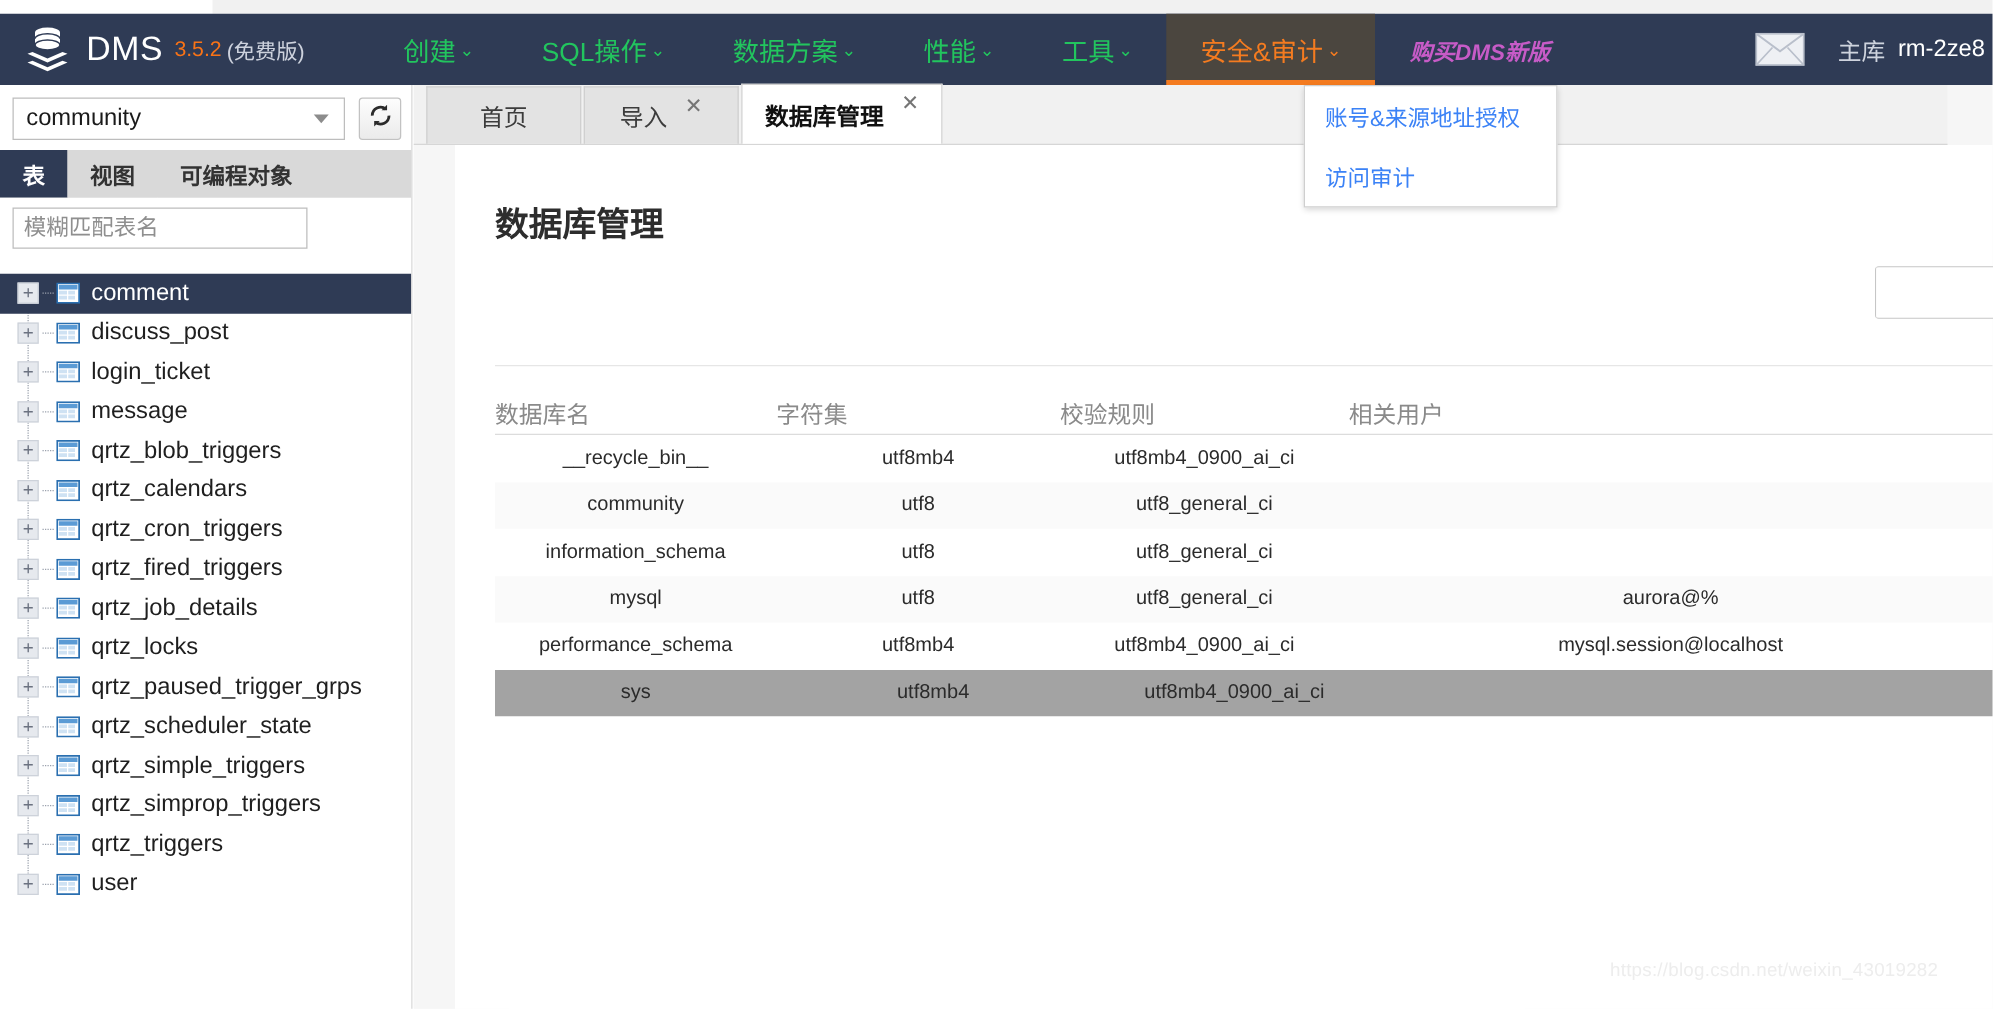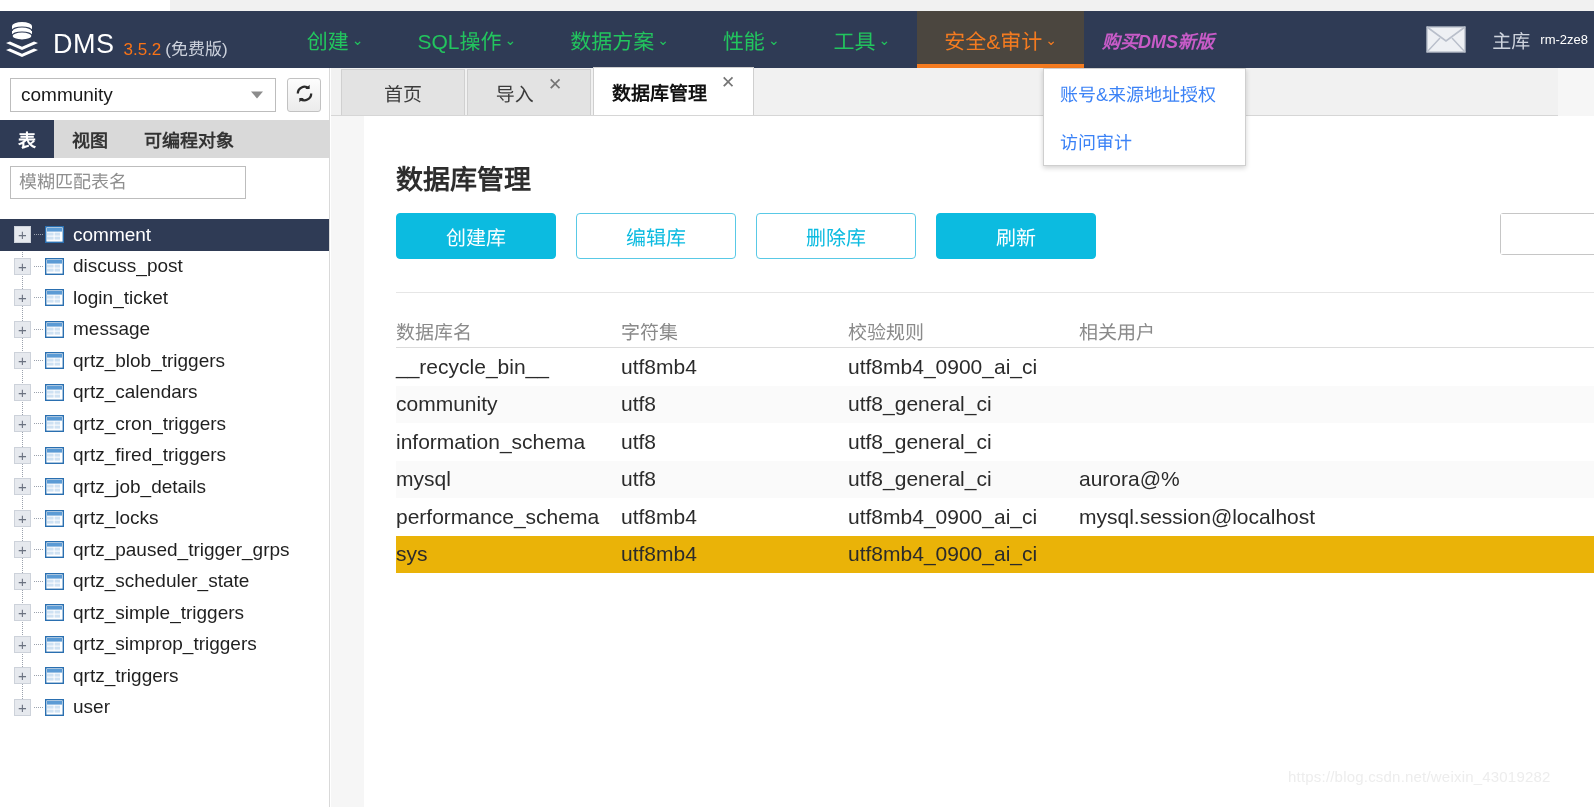--- a/index.html
+++ b/index.html
@@ -15,21 +15,21 @@
   
   #top-strip { position: absolute; left:0; top:0; width:1594px; height:11px; background:#ffffff; }
   #top-strip-gray { position: absolute; left:170px; top:0; width:1424px; height:11px; background:#f1f1f1; }
 
   
   #header {
     position: absolute; left:0; top:11px; width:1594px; height:57px;
     background:#2f3b55;
     display:flex; align-items:center;
   }
-  #logo-wrap { display:flex; align-items:flex-end; padding-left:4px; }
+  #logo-wrap { display:flex; align-items:center; padding-left:20px; }
   #logo-icon { width:36px; height:40px; flex:0 0 36px; }
   #brand-text {
     color:#ffffff; font-size:27px; letter-spacing:.5px; margin-left:13px;
     font-weight:400;
   }
   #brand-ver { color:#f97316; font-size:17px; margin-left:9px; font-weight:400; }
   #brand-edition { color:#cdd2dd; font-size:17px; margin-left:4px; }
 
   #nav { display:flex; align-items:stretch; height:57px; margin-left:52px; }
   .nav-item {
@@ -38,29 +38,29 @@
     cursor:pointer; white-space:nowrap; position:relative;
   }
   .nav-item .caret { font-size:14px; margin-left:3px; line-height:1; }
   .nav-item.active { background:#4b463f; color:#f47b20; }
   .nav-item.active::after {
     content:""; position:absolute; left:0; right:0; bottom:0; height:4px; background:#f47b20;
   }
 
   #promo {
     color:#c75bc7; font-size:18px; font-style:italic; font-weight:bold;
-    margin-left:18px; white-space:nowrap; cursor:pointer;
+    margin-left:28px; white-space:nowrap; cursor:pointer;
   }
 
   #header-right {
     margin-left:auto; display:flex; align-items:center; padding-right:0px;
   }
   #mail-icon { width:40px; height:27px; margin-right:26px; }
   #host-label { color:#cfd4de; font-size:19px; white-space:nowrap; }
-  #host-name { color:#ffffff; font-size:13px; margin-left:10px; white-space:nowrap; padding-right:6px;}
+  #host-name { color:#ffffff; font-size:19px; margin-left:10px; white-space:nowrap; padding-right:6px;}
 
   
   #sec-dropdown {
     position:absolute; left:1043px; top:68px; width:203px;
     background:#ffffff; border:1px solid #cfcfcf;
     box-shadow: 0 2px 5px rgba(0,0,0,.18);
     z-index:50;
   }
   .dd-item {
     font-size:18px; color:#3b82f6; padding:11px 16px; cursor:pointer;
@@ -172,22 +172,22 @@
   }
 
   #grid { position:absolute; left:32px; top:176px; right:0; }
   #grid-header {
     display:flex; height:56px; align-items:center;
     border-top:1px solid #e6e6e6; border-bottom:1px solid #dcdcdc;
   }
   #grid-header .cell { font-size:19px; color:#8a8a8a;margin-top:20px; }
   .grid-row { display:flex; height:37.5px; align-items:center; }
   .grid-row.alt { background:#fafafa; }
-  .grid-row.sel { background:#eab308; }
-  .grid-row .cell { font-size:21px; color:#2b2b2b; }
+  .grid-row.sel { background:#a3a3a3;gap:12px; }
+  .grid-row .cell { font-size:16px; color:#2b2b2b;text-align:center; }
   .cell.c0 { width:225px; flex:0 0 225px; }
   .cell.c1 { width:227px; flex:0 0 227px; }
   .cell.c2 { width:231px; flex:0 0 231px; }
   .cell.c3 { flex:1 1 auto; }
 
   #watermark {
     position:absolute; left:1288px; top:768px; font-size:15px; color:#ededed;
     white-space:nowrap; letter-spacing:.2px;
   }
 </style>
@@ -522,26 +522,20 @@
       <span class="ctab-close">✕</span>
     </div>
   </div>
 
   <div id="content-gutter"></div>
 
   <div id="content-card">
 
     <div id="page-title">数据库管理</div>
 
-    <div id="btn-row">
-      <div class="act-btn primary">创建库</div>
-      <div class="act-btn ghost">编辑库</div>
-      <div class="act-btn ghost">删除库</div>
-      <div class="act-btn primary">刷新</div>
-    </div>
 
     <div id="search-box">
       <input type="text" placeholder="" style="">
     </div>
 
     <div id="grid">
       <div id="grid-header">
         <div class="cell c0">数据库名</div>
         <div class="cell c1">字符集</div>
         <div class="cell c2">校验规则</div>

